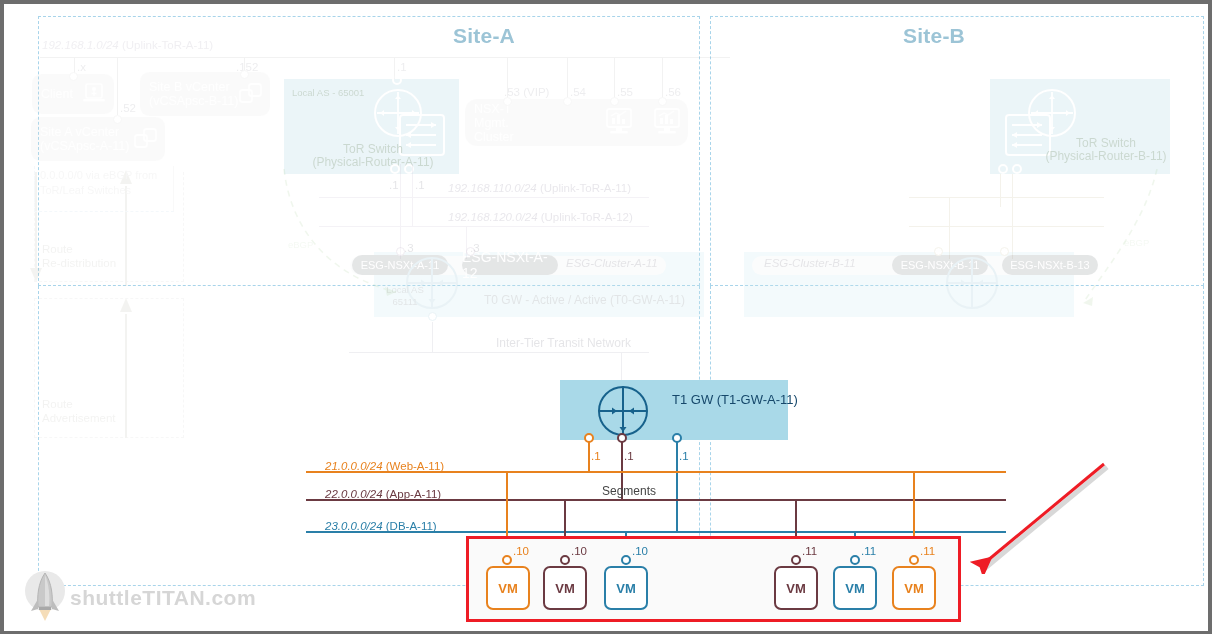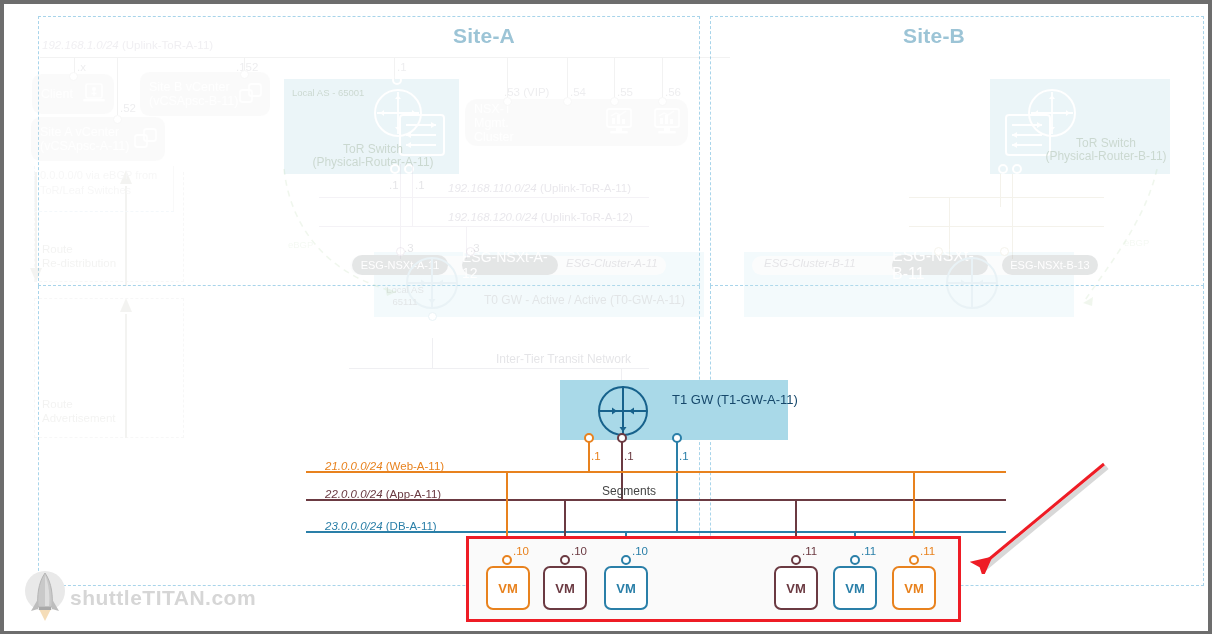--- a/index.html
+++ b/index.html
@@ -307,37 +307,37 @@
     <div class="abs dot" style="left:84px;top:60px;width:9px;height:9px;border:1.6px solid #9ec9d8;"></div>
   </div>
 
   <div class="abs faded2" style="left:740px;top:248px;width:360px;height:70px;">
     <div class="abs teal-box lite" style="left:0;top:0;width:330px;height:24px;"></div>
     <div class="abs teal-box lite" style="left:0;top:24px;width:330px;height:41px;"></div>
     <div class="abs" style="left:8px;top:4px;width:290px;height:19px;background:#f1f5f6;border-radius:10px;"></div>
 
     <div class="abs nosel" style="left:20px;top:5px;font-size:11.5px;color:#8a8a96;font-style:italic;">ESG-Cluster-B-11</div>
     <div class="abs grey-node" style="left:148px;top:3px;width:96px;height:20px;border-radius:10px;background:#8a8f92;justify-content:center;">
-      <span style="font-size:16px;color:#fff;">ESG-NSXt-B-11</span>
+      <span style="font-size:11px;color:#fff;">ESG-NSXt-B-11</span>
     </div>
     <div class="abs grey-node" style="left:258px;top:3px;width:96px;height:20px;border-radius:10px;background:#8a8f92;justify-content:center;">
       <span style="font-size:11px;color:#fff;">ESG-NSXt-B-13</span>
     </div>
     <div class="abs dot" style="left:190px;top:-5px;width:9px;height:9px;border:1.6px solid #cfc9a8;"></div>
     <div class="abs dot" style="left:256px;top:-5px;width:9px;height:9px;border:1.6px solid #cfc9a8;"></div>
     <div class="abs" style="left:200px;top:2px;">
       <svg width="56" height="58" viewBox="0 0 56 58">
         <circle cx="28" cy="29" r="25" fill="none" stroke="#9ec9d8" stroke-width="2"></circle>
         <path d="M28 4 L28 54 M3 29 L53 29" stroke="#9ec9d8" stroke-width="2"></path>
         <path d="M22 29 l-5 -3.5 v7 z M34 29 l5 -3.5 v7 z" fill="#9ec9d8"></path>
       </svg>
     </div>
   </div>
 
-  <div class="abs faded2" style="left:0;top:332px;width:900px;height:60px;">
+  <div class="abs faded2" style="left:0;top:316px;width:900px;height:60px;">
     <div class="abs vline" style="left:428px;top:2px;height:30px;"></div>
     <div class="abs hline" style="left:345px;top:32px;width:300px;"></div>
     <div class="abs nosel" style="left:492px;top:16px;font-size:12px;color:#8a8a96;white-space:nowrap;">Inter-Tier Transit Network</div>
     <div class="abs vline" style="left:617px;top:32px;height:32px;"></div>
   </div>
 
   <div class="abs" style="left:556px;top:376px;width:228px;height:60px;">
     <div class="abs teal-box" style="left:0;top:0;width:228px;height:60px;background:#a9d9e8;"></div>
     <div class="abs" style="left:36px;top:3px;">
       <svg width="54" height="56" viewBox="0 0 54 56">

